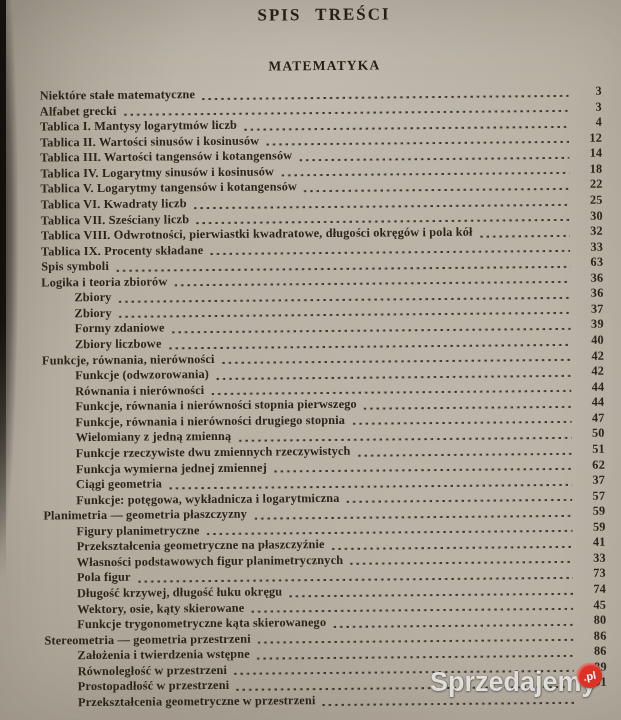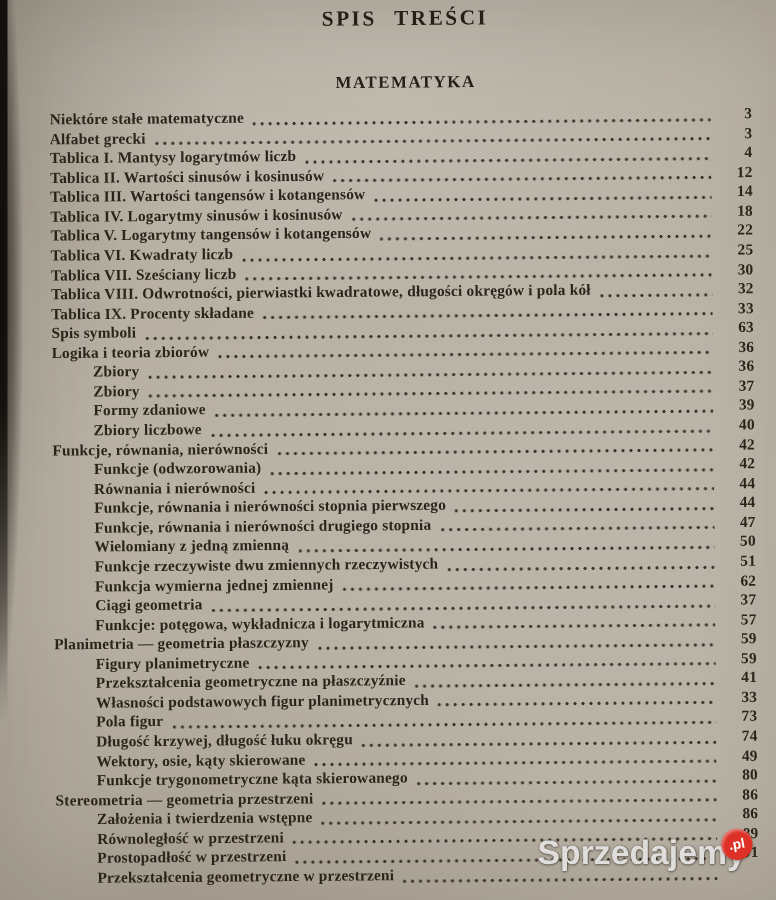--- a/index.html
+++ b/index.html
@@ -251,21 +251,21 @@
     <span class="pg">73</span>
   </div>
         <div class="row indent-1">
     <span class="lbl">Długość krzywej, długość łuku okręgu</span>
     <span class="dots"></span>
     <span class="pg">74</span>
   </div>
         <div class="row indent-1">
     <span class="lbl">Wektory, osie, kąty skierowane</span>
     <span class="dots"></span>
-    <span class="pg">49</span>
+    <span class="pg">45</span>
   </div>
         <div class="row indent-1">
     <span class="lbl">Funkcje trygonometryczne kąta skierowanego</span>
     <span class="dots"></span>
     <span class="pg">80</span>
   </div>
         <div class="row">
     <span class="lbl">Stereometria — geometria przestrzeni</span>
     <span class="dots"></span>
     <span class="pg">86</span>

